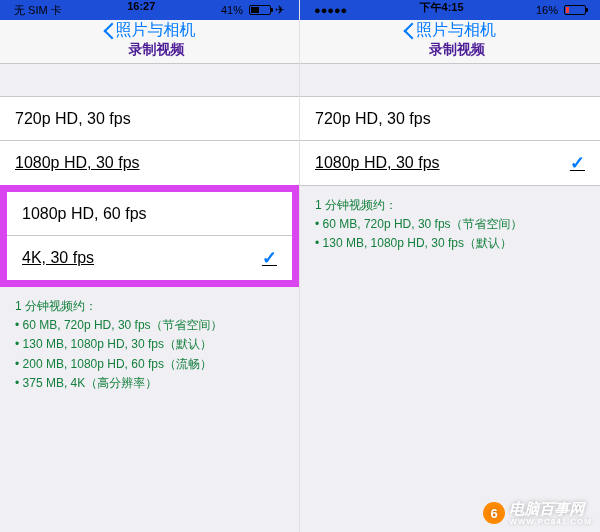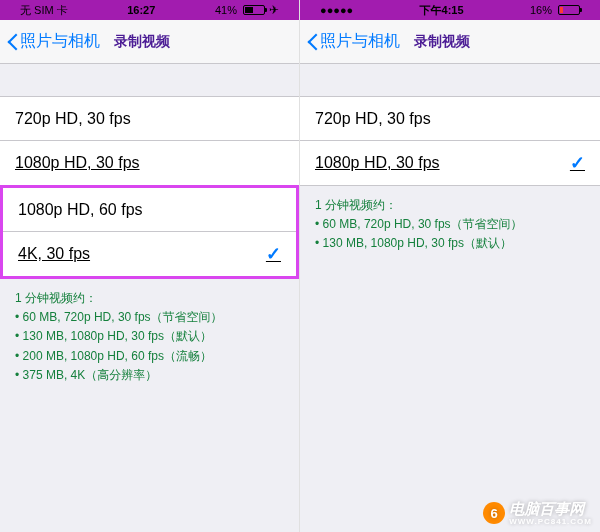--- a/index.html
+++ b/index.html
@@ -19,25 +19,24 @@
     .panel {
       width: 50%;
       background: #efeff4;
       display: flex;
       flex-direction: column;
       position: relative;
     }
     .panel-left { border-right: 1px solid #e0e0e0; }
     .status-bar {
       height: 20px;
-      background: #a21caf;
-      display: flex;
-      align-items: center;
+      background: #1d4ed8;
+      display: flex;
       justify-content: space-between;
-      padding: 0 20px;
+      padding: 0 14px;
       font-size: 11px;
       color: #000;
     }
     .status-left, .status-right {
       display: flex;
       align-items: center;
       gap: 4px;
     }
     .status-center { font-weight: 600; }
     .battery-icon {
@@ -68,20 +67,21 @@
     }
     .battery-fill.low { background: #ff3b30; }
     .nav-bar {
       height: 44px;
       background: #f7f7f8;
       border-bottom: 1px solid #c8c7cc;
       display: flex;
       align-items: center;
       padding: 0 8px;
       position: relative;
+      flex-direction: column;
     }
     .back-btn {
       display: flex;
       align-items: center;
       color: #007aff;
       font-size: 16px;
       cursor: pointer;
     }
     .chevron-left {
       width: 12px;
@@ -124,21 +124,21 @@
       cursor: pointer;
       background: #fff;
     }
     .list-item:last-child { border-bottom: none; text-decoration: underline; }
     .checkmark {
       color: #007aff;
       font-size: 18px;
       font-weight: 600;
     }
     .highlight-box {
-      border: 3px solid #d946ef;
+      border: 7px solid #d946ef;
       margin-top: -1px;
     }
     .highlight-box .list-item:last-child { border-bottom: none; }
     .footer-note {
       padding: 10px 15px;
       font-size: 12px;
       color: #15803d;
       line-height: 1.6;
     }
     .footer-note .bullet-line { display: block; }

